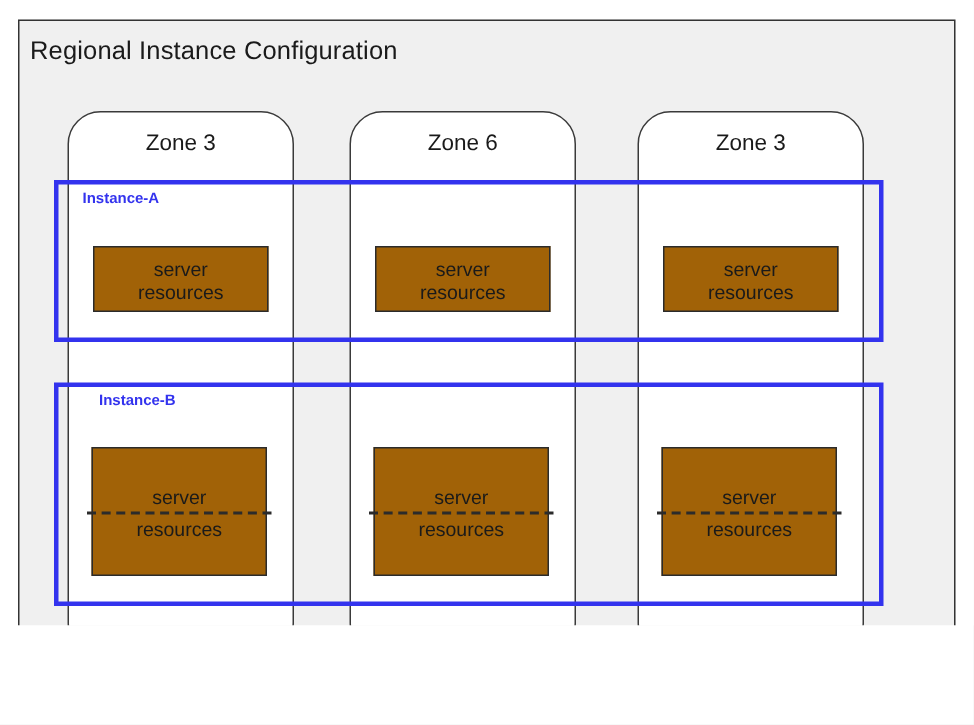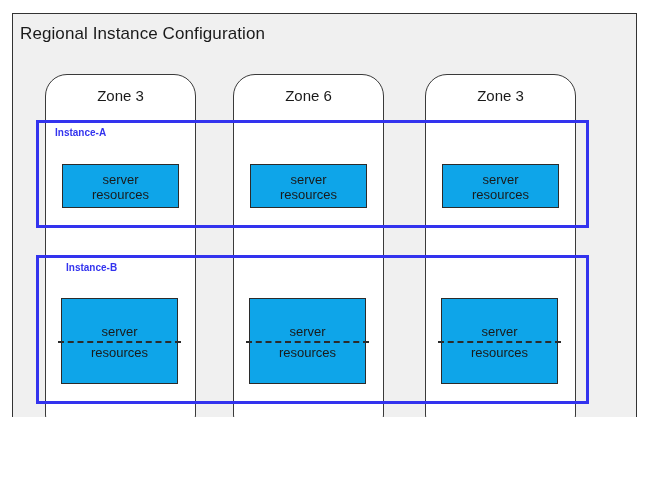--- a/index.html
+++ b/index.html
@@ -79,21 +79,21 @@
     font-weight: bold;
     color: #3333ee;
     white-space: nowrap;
   }
   .label-a { left: 55px; top: 127px; }
   .label-b { left: 55px; top: 262px; margin-left: 11px; }
 
   
   .res-box {
     position: absolute;
-    background: #0ea5e9;
+    background: #a16207;
     border: 1px solid #2b2b2b;
     box-sizing: border-box;
     text-align: center;
     color: #1a1a1a;
     font-size: 13px;
     line-height: 15px;
   }
   .res-box .res-text {
     display: block;
   }

